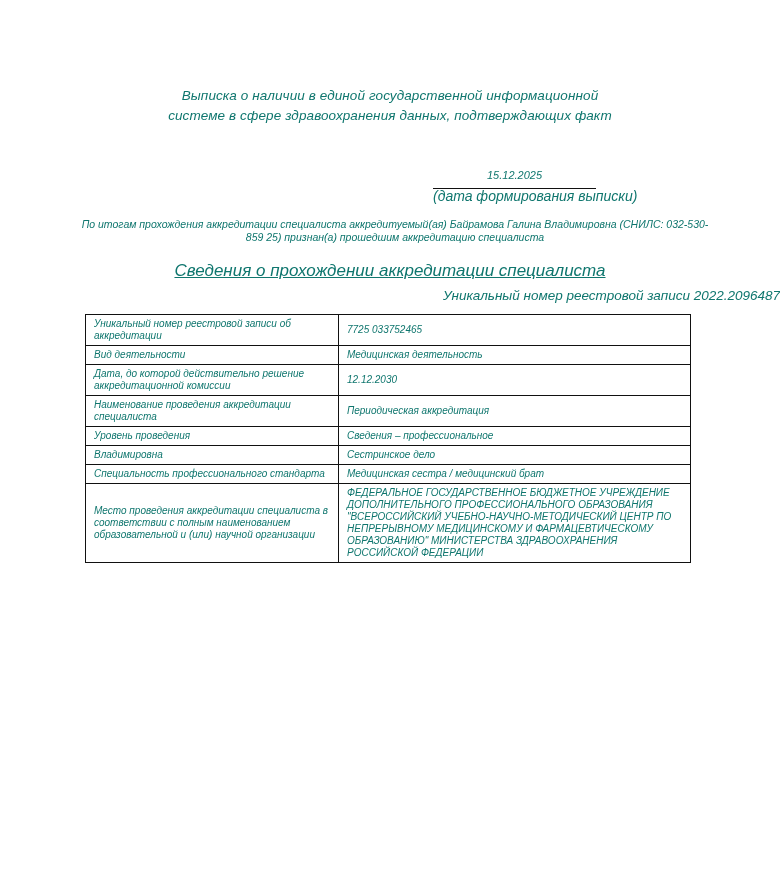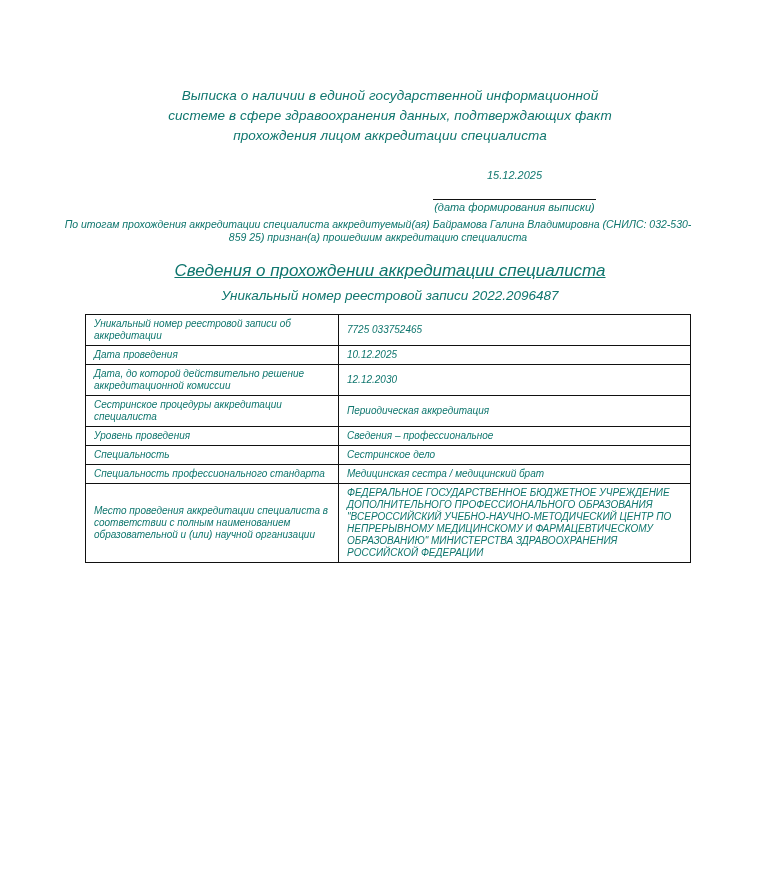--- a/index.html
+++ b/index.html
@@ -33,34 +33,34 @@
   .date-block {
     position: absolute;
     top: 169px;
     left: 433px;
     width: 163px;
     text-align: center;
   }
   .date-value {
     font-size: 11px;
     line-height: 13px;
-    padding-bottom: 17px;
+    padding-bottom: 6px;
     border-bottom: 1.5px solid #111111;
   }
   .date-caption {
-    font-size: 11px;
+    font-size: 14px;
     line-height: 12px;
     padding-top: 1px;
     white-space: nowrap;
   }
 
   .intro {
     position: absolute;
     top: 218px;
-    left: 63px;
+    left: 80px;
     width: 630px;
     text-align: center;
     font-size: 10.5px;
     line-height: 13px;
   }
 
   .section-heading {
     position: absolute;
     top: 264px;
     left: 0;
@@ -69,21 +69,21 @@
     font-size: 17px;
     line-height: 13px;
     text-decoration: underline;
   }
 
   .registry-heading {
     position: absolute;
     top: 288px;
     left: 0;
     width: 780px;
-    text-align: center;
+    text-align: right;
     font-size: 13.5px;
     line-height: 16px;
   }
 
   table.acc-table {
     position: absolute;
     top: 314px;
     left: 85px;
     width: 606px;
     border-collapse: collapse;
@@ -105,58 +105,57 @@
   }
 </style>
 </head>
 <body>
 
 <div class="page">
 
   <div class="doc-title">
     <div>Выписка о наличии в единой государственной информационной</div>
     <div>системе в сфере здравоохранения данных, подтверждающих факт</div>
-    <div>прохождения лицом аккредитации специалиста</div>
   </div>
 
   <div class="date-block">
     <div class="date-value">15.12.2025</div>
     <div class="date-caption">(дата формирования выписки)</div>
   </div>
 
   <div class="intro">По итогам прохождения аккредитации специалиста аккредитуемый(ая) Байрамова Галина Владимировна (СНИЛС: 032-530-859 25) признан(а) прошедшим аккредитацию специалиста</div>
 
   <div class="section-heading">Сведения о прохождении аккредитации специалиста</div>
 
   <div class="registry-heading">Уникальный номер реестровой записи 2022.2096487</div>
 
   <table class="acc-table">
     <tbody>
       <tr>
         <td class="label-cell">Уникальный номер реестровой записи об аккредитации</td>
         <td class="value-cell">7725 033752465</td>
       </tr>
       <tr>
-        <td class="label-cell">Дата проведения</td>
-        <td class="value-cell">10.12.2025</td>
+        <td class="label-cell">Вид деятельности</td>
+        <td class="value-cell">Медицинская деятельность</td>
       </tr>
       <tr>
         <td class="label-cell">Дата, до которой действительно решение аккредитационной комиссии</td>
         <td class="value-cell">12.12.2030</td>
       </tr>
       <tr>
-        <td class="label-cell">Сестринское процедуры аккредитации специалиста</td>
+        <td class="label-cell">Наименование проведения аккредитации специалиста</td>
         <td class="value-cell">Периодическая аккредитация</td>
       </tr>
       <tr>
         <td class="label-cell">Уровень проведения</td>
         <td class="value-cell">Сведения – профессиональное</td>
       </tr>
       <tr>
-        <td class="label-cell">Специальность</td>
+        <td class="label-cell">Владимировна</td>
         <td class="value-cell">Сестринское дело</td>
       </tr>
       <tr>
         <td class="label-cell">Специальность профессионального стандарта</td>
         <td class="value-cell">Медицинская сестра / медицинский брат</td>
       </tr>
       <tr>
         <td class="label-cell">Место проведения аккредитации специалиста в соответствии с полным наименованием образовательной и (или) научной организации</td>
         <td class="value-cell">ФЕДЕРАЛЬНОЕ ГОСУДАРСТВЕННОЕ БЮДЖЕТНОЕ УЧРЕЖДЕНИЕ ДОПОЛНИТЕЛЬНОГО ПРОФЕССИОНАЛЬНОГО ОБРАЗОВАНИЯ "ВСЕРОССИЙСКИЙ УЧЕБНО-НАУЧНО-МЕТОДИЧЕСКИЙ ЦЕНТР ПО НЕПРЕРЫВНОМУ МЕДИЦИНСКОМУ И ФАРМАЦЕВТИЧЕСКОМУ ОБРАЗОВАНИЮ" МИНИСТЕРСТВА ЗДРАВООХРАНЕНИЯ РОССИЙСКОЙ ФЕДЕРАЦИИ</td>
       </tr>

